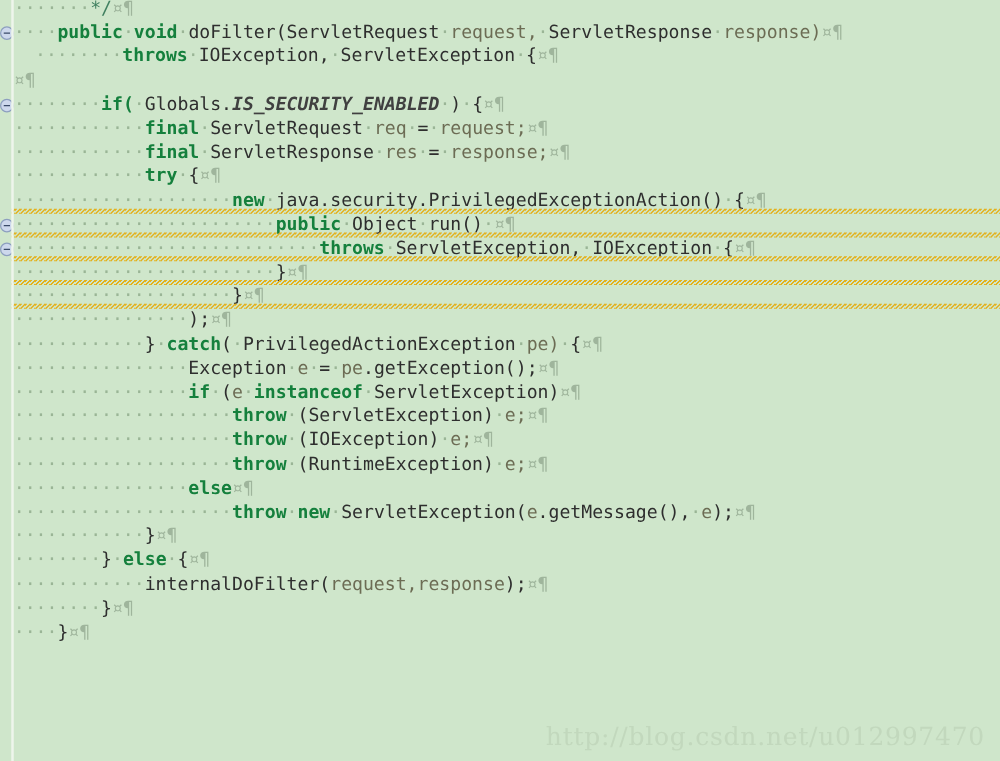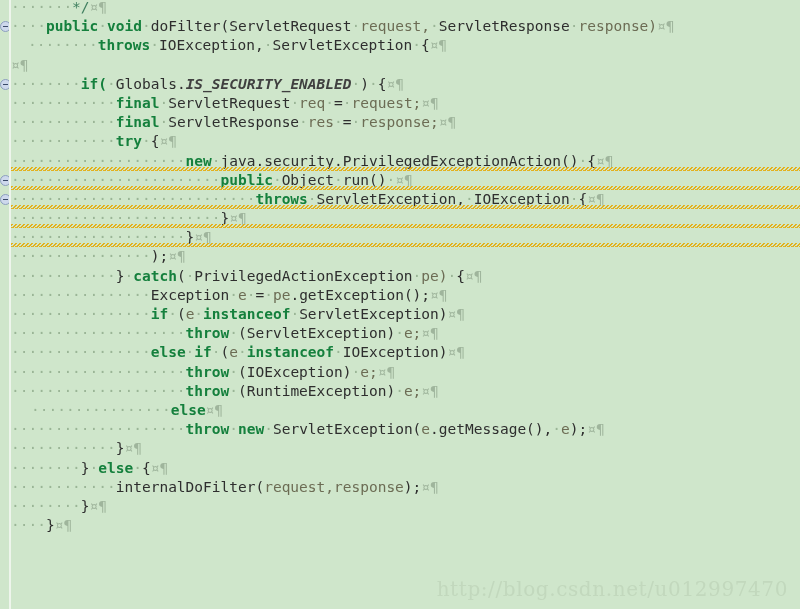--- a/index.html
+++ b/index.html
@@ -134,24 +134,23 @@
       <div class="ln" style="top: 0px;"><span class="warn" style="top: 15.2px;"></span><span class="ws">····················</span><span class="kw">new</span><span class="ws">·</span><span class="typ">java.security.PrivilegedExceptionAction()</span><span class="ws">·</span><span class="pln">{</span><span class="eol">¤¶</span></div>
       <div class="ln" style="top: 0px;"><span class="warn" style="top: 15.2px;"></span><span class="ws">························</span><span class="kw">public</span><span class="ws">·</span><span class="typ">Object</span><span class="ws">·</span><span class="typ">run()</span><span class="ws">·</span><span class="eol">¤¶</span></div>
       <div class="ln" style="top: 0px;"><span class="warn" style="top: 15.2px;"></span><span class="ws">····························</span><span class="kw">throws</span><span class="ws">·</span><span class="typ">ServletException,</span><span class="ws">·</span><span class="typ">IOException</span><span class="ws">·</span><span class="pln">{</span><span class="eol">¤¶</span></div>
       <div class="ln" style="top: 0px;"><span class="warn" style="top: 15.2px;"></span><span class="ws">························</span><span class="pln">}</span><span class="eol">¤¶</span></div>
       <div class="ln" style="top: 0px;"><span class="warn" style="top: 15.2px;"></span><span class="ws">····················</span><span class="pln">}</span><span class="eol">¤¶</span></div>
       <div class="ln" style="top: 0px;"><span class="ws">················</span><span class="pln">);</span><span class="eol">¤¶</span></div>
       <div class="ln" style="top: 0px;"><span class="ws">············</span><span class="pln">}</span><span class="ws">·</span><span class="kw">catch</span><span class="pln">(</span><span class="ws">·</span><span class="typ">PrivilegedActionException</span><span class="ws">·</span><span class="var">pe)</span><span class="ws">·</span><span class="pln">{</span><span class="eol">¤¶</span></div>
       <div class="ln" style="top: 0px;"><span class="ws">················</span><span class="typ">Exception</span><span class="ws">·</span><span class="var">e</span><span class="ws">·</span><span class="pln">=</span><span class="ws">·</span><span class="var">pe</span><span class="typ">.getException();</span><span class="eol">¤¶</span></div>
       <div class="ln" style="top: 0px;"><span class="ws">················</span><span class="kw">if</span><span class="ws">·</span><span class="pln">(</span><span class="var">e</span><span class="ws">·</span><span class="kw">instanceof</span><span class="ws">·</span><span class="typ">ServletException)</span><span class="eol">¤¶</span></div>
       <div class="ln" style="top: 0px;"><span class="ws">····················</span><span class="kw">throw</span><span class="ws">·</span><span class="typ">(ServletException)</span><span class="ws">·</span><span class="var">e;</span><span class="eol">¤¶</span></div>
-      <div class="ln" style="top: 0px;"><span class="ws">················</span><span class="kw">else</span><span class="ws">·</span><span class="kw">if</span><span class="ws">·</span><span class="pln">(</span><span class="var">e</span><span class="ws">·</span><span class="kw">instanceof</span><span class="ws">·</span><span class="typ">IOException)</span><span class="eol">¤¶</span></div>
       <div class="ln" style="top: 0px;"><span class="ws">····················</span><span class="kw">throw</span><span class="ws">·</span><span class="typ">(IOException)</span><span class="ws">·</span><span class="var">e;</span><span class="eol">¤¶</span></div>
       <div class="ln" style="top: 0px;"><span class="ws">····················</span><span class="kw">throw</span><span class="ws">·</span><span class="typ">(RuntimeException)</span><span class="ws">·</span><span class="var">e;</span><span class="eol">¤¶</span></div>
-      <div class="ln" style="top: 0px; padding-left: 20px;"><span class="ws">················</span><span class="kw">else</span><span class="eol">¤¶</span></div>
+      <div class="ln" style="top: 0px;"><span class="ws">················</span><span class="kw">else</span><span class="eol">¤¶</span></div>
       <div class="ln" style="top: 0px;"><span class="ws">····················</span><span class="kw">throw</span><span class="ws">·</span><span class="kw">new</span><span class="ws">·</span><span class="typ">ServletException(</span><span class="var">e</span><span class="typ">.getMessage(),</span><span class="ws">·</span><span class="var">e</span><span class="pln">);</span><span class="eol">¤¶</span></div>
       <div class="ln" style="top: 0px;"><span class="ws">············</span><span class="pln">}</span><span class="eol">¤¶</span></div>
       <div class="ln" style="top: 0px;"><span class="ws">········</span><span class="pln">}</span><span class="ws">·</span><span class="kw">else</span><span class="ws">·</span><span class="pln">{</span><span class="eol">¤¶</span></div>
       <div class="ln" style="top: 0px;"><span class="ws">············</span><span class="typ">internalDoFilter(</span><span class="var">request,response</span><span class="pln">);</span><span class="eol">¤¶</span></div>
       <div class="ln" style="top: 0px;"><span class="ws">········</span><span class="pln">}</span><span class="eol">¤¶</span></div>
       <div class="ln" style="top: 0px;"><span class="ws">····</span><span class="pln">}</span><span class="eol">¤¶</span></div>
     </div>
   <div id="watermark">http://blog.csdn.net/u012997470</div>
 
 </div>

